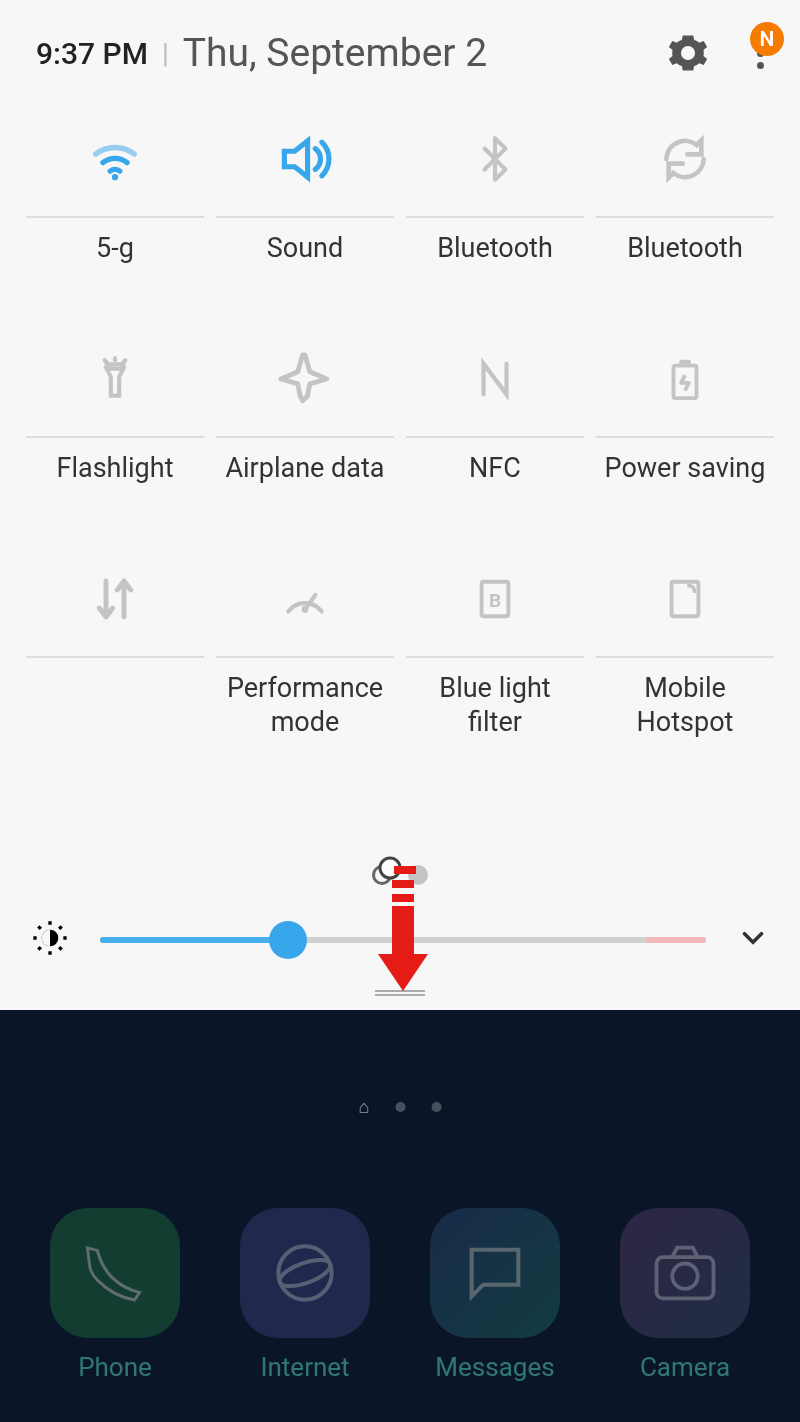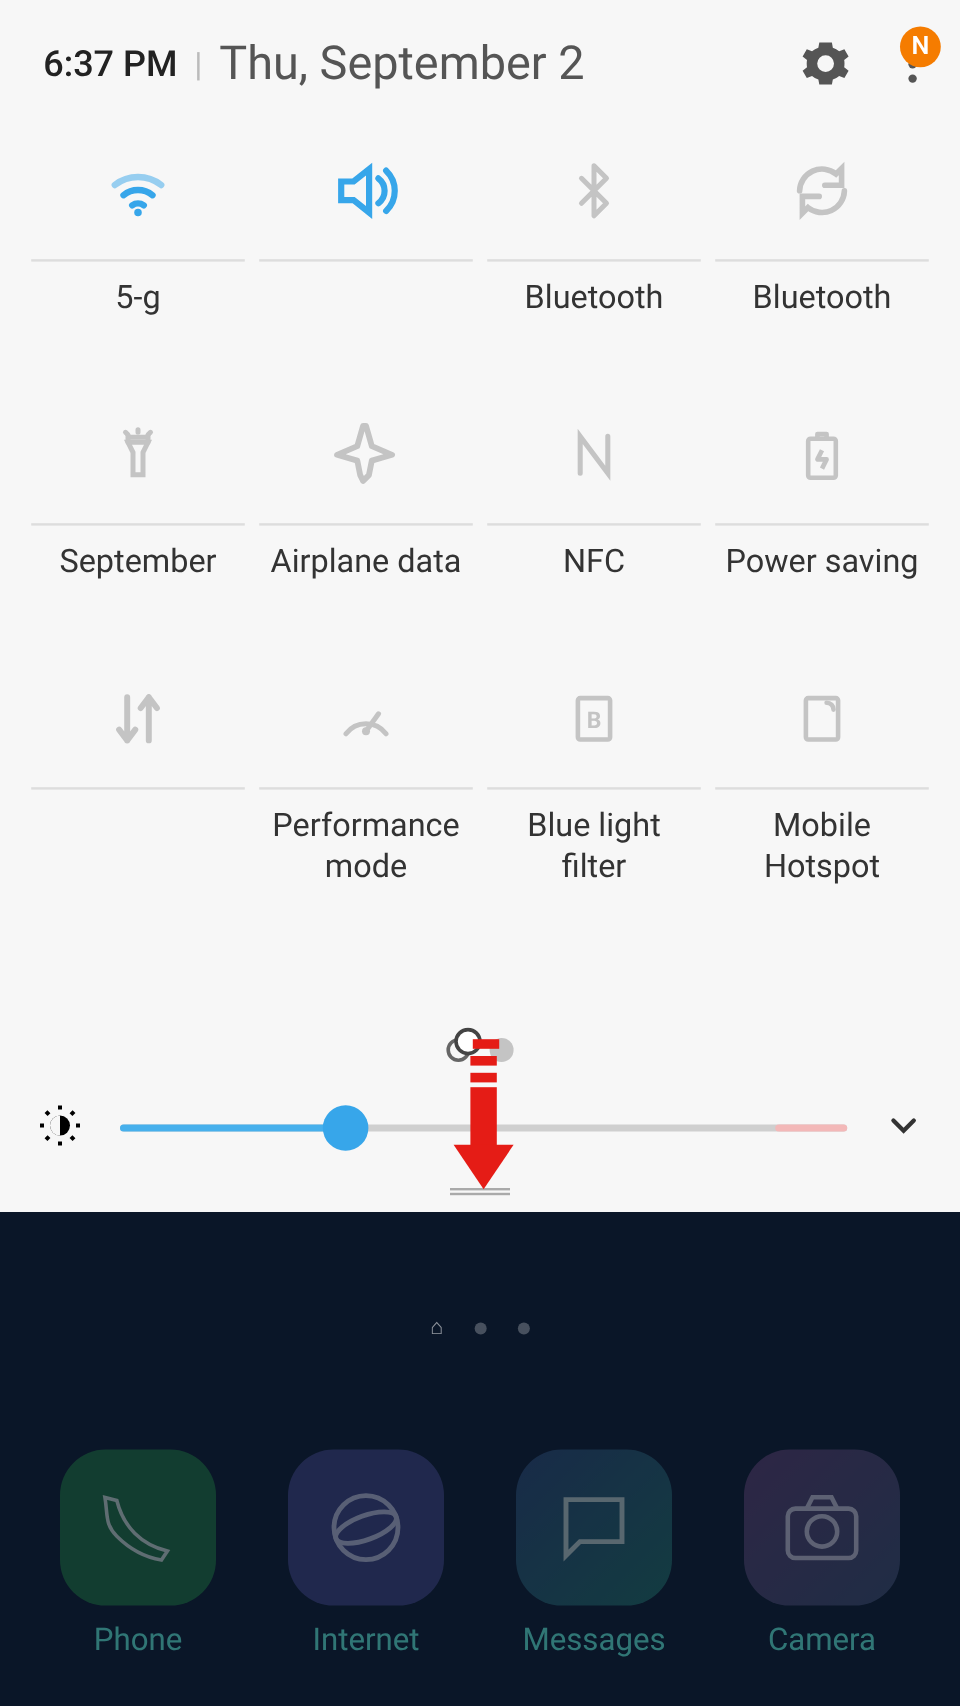--- a/index.html
+++ b/index.html
@@ -280,21 +280,21 @@
           <circle cx="12" cy="13" r="4"></circle>
           <path d="M8 7l1.5-3h5L16 7"></path>
         </svg>
     </div>
     <div class="dock-label">Camera</div>
   </div>
 </div>
 
 <div class="qs-panel">
   <div class="header">
-    <span class="time">6:37 PM</span>
+    <span class="time">9:37 PM</span>
     <span class="divider">|</span>
     <span class="date">Thu, September 2</span>
     <span class="spacer"></span>
     <div class="gear">
       <svg width="42" height="42" viewBox="0 0 24 24" fill="#555">
           <path d="M12 8a4 4 0 100 8 4 4 0 000-8zm9 4c0 .6-.05 1.2-.15 1.75l2.1 1.65-2 3.45-2.5-1a8.9 8.9 0 01-3 1.75L15 22h-6l-.45-2.4a8.9 8.9 0 01-3-1.75l-2.5 1-2-3.45 2.1-1.65A9.2 9.2 0 013 12c0-.6.05-1.2.15-1.75L1.05 8.6l2-3.45 2.5 1a8.9 8.9 0 013-1.75L9 2h6l.45 2.4a8.9 8.9 0 013 1.75l2.5-1 2 3.45-2.1 1.65c.1.55.15 1.15.15 1.75z"></path>
         </svg>
     </div>
     <div class="more">
       <div class="more-dots">
@@ -322,20 +322,21 @@
     </div>
     <div class="tile">
       <div class="tile-icon ico-on">
         <svg width="62" height="62" viewBox="0 0 24 24" fill="none" stroke="currentColor" stroke-width="2" stroke-linecap="round">
             <path d="M4 9v6h4l5 4V5l-5 4H4z" fill="none"></path>
             <path d="M16 8a5 5 0 010 8"></path>
             <path d="M18.5 5.5a9 9 0 010 13"></path>
           </svg>
       </div>
       <div class="tile-divider"></div>
+      <div class="tile-label">Sound</div>
     </div>
     <div class="tile">
       <div class="tile-icon ico-off">
         <svg width="50" height="58" viewBox="0 0 24 24" fill="none" stroke="currentColor" stroke-width="2" stroke-linejoin="round" stroke-linecap="round">
             <path d="M7 7l10 10-5 5V2l5 5L7 17"></path>
           </svg>
       </div>
       <div class="tile-divider"></div>
       <div class="tile-label">Bluetooth</div>
     </div>
@@ -352,21 +353,21 @@
 
     <div class="tile">
       <div class="tile-icon ico-off">
         <svg width="50" height="60" viewBox="0 0 24 24" fill="none" stroke="currentColor" stroke-width="2" stroke-linecap="round">
             <path d="M8 7h8l-2 4v9h-4v-9L8 7z"></path>
             <path d="M8 7V5h8v2"></path>
             <path d="M12 2v1M7 3l1 1M17 3l-1 1"></path>
           </svg>
       </div>
       <div class="tile-divider"></div>
-      <div class="tile-label">September</div>
+      <div class="tile-label">Flashlight</div>
     </div>
     <div class="tile">
       <div class="tile-icon ico-off">
         <svg width="58" height="58" viewBox="0 0 24 24" fill="none" stroke="currentColor" stroke-width="2" stroke-linejoin="round">
             <path d="M12 2l2 7 7 3-7 2-1 5-2 2-1-2-1-5-7-2 7-3 2-7z"></path>
           </svg>
       </div>
       <div class="tile-divider"></div>
       <div class="tile-label">Airplane data</div>
     </div>

